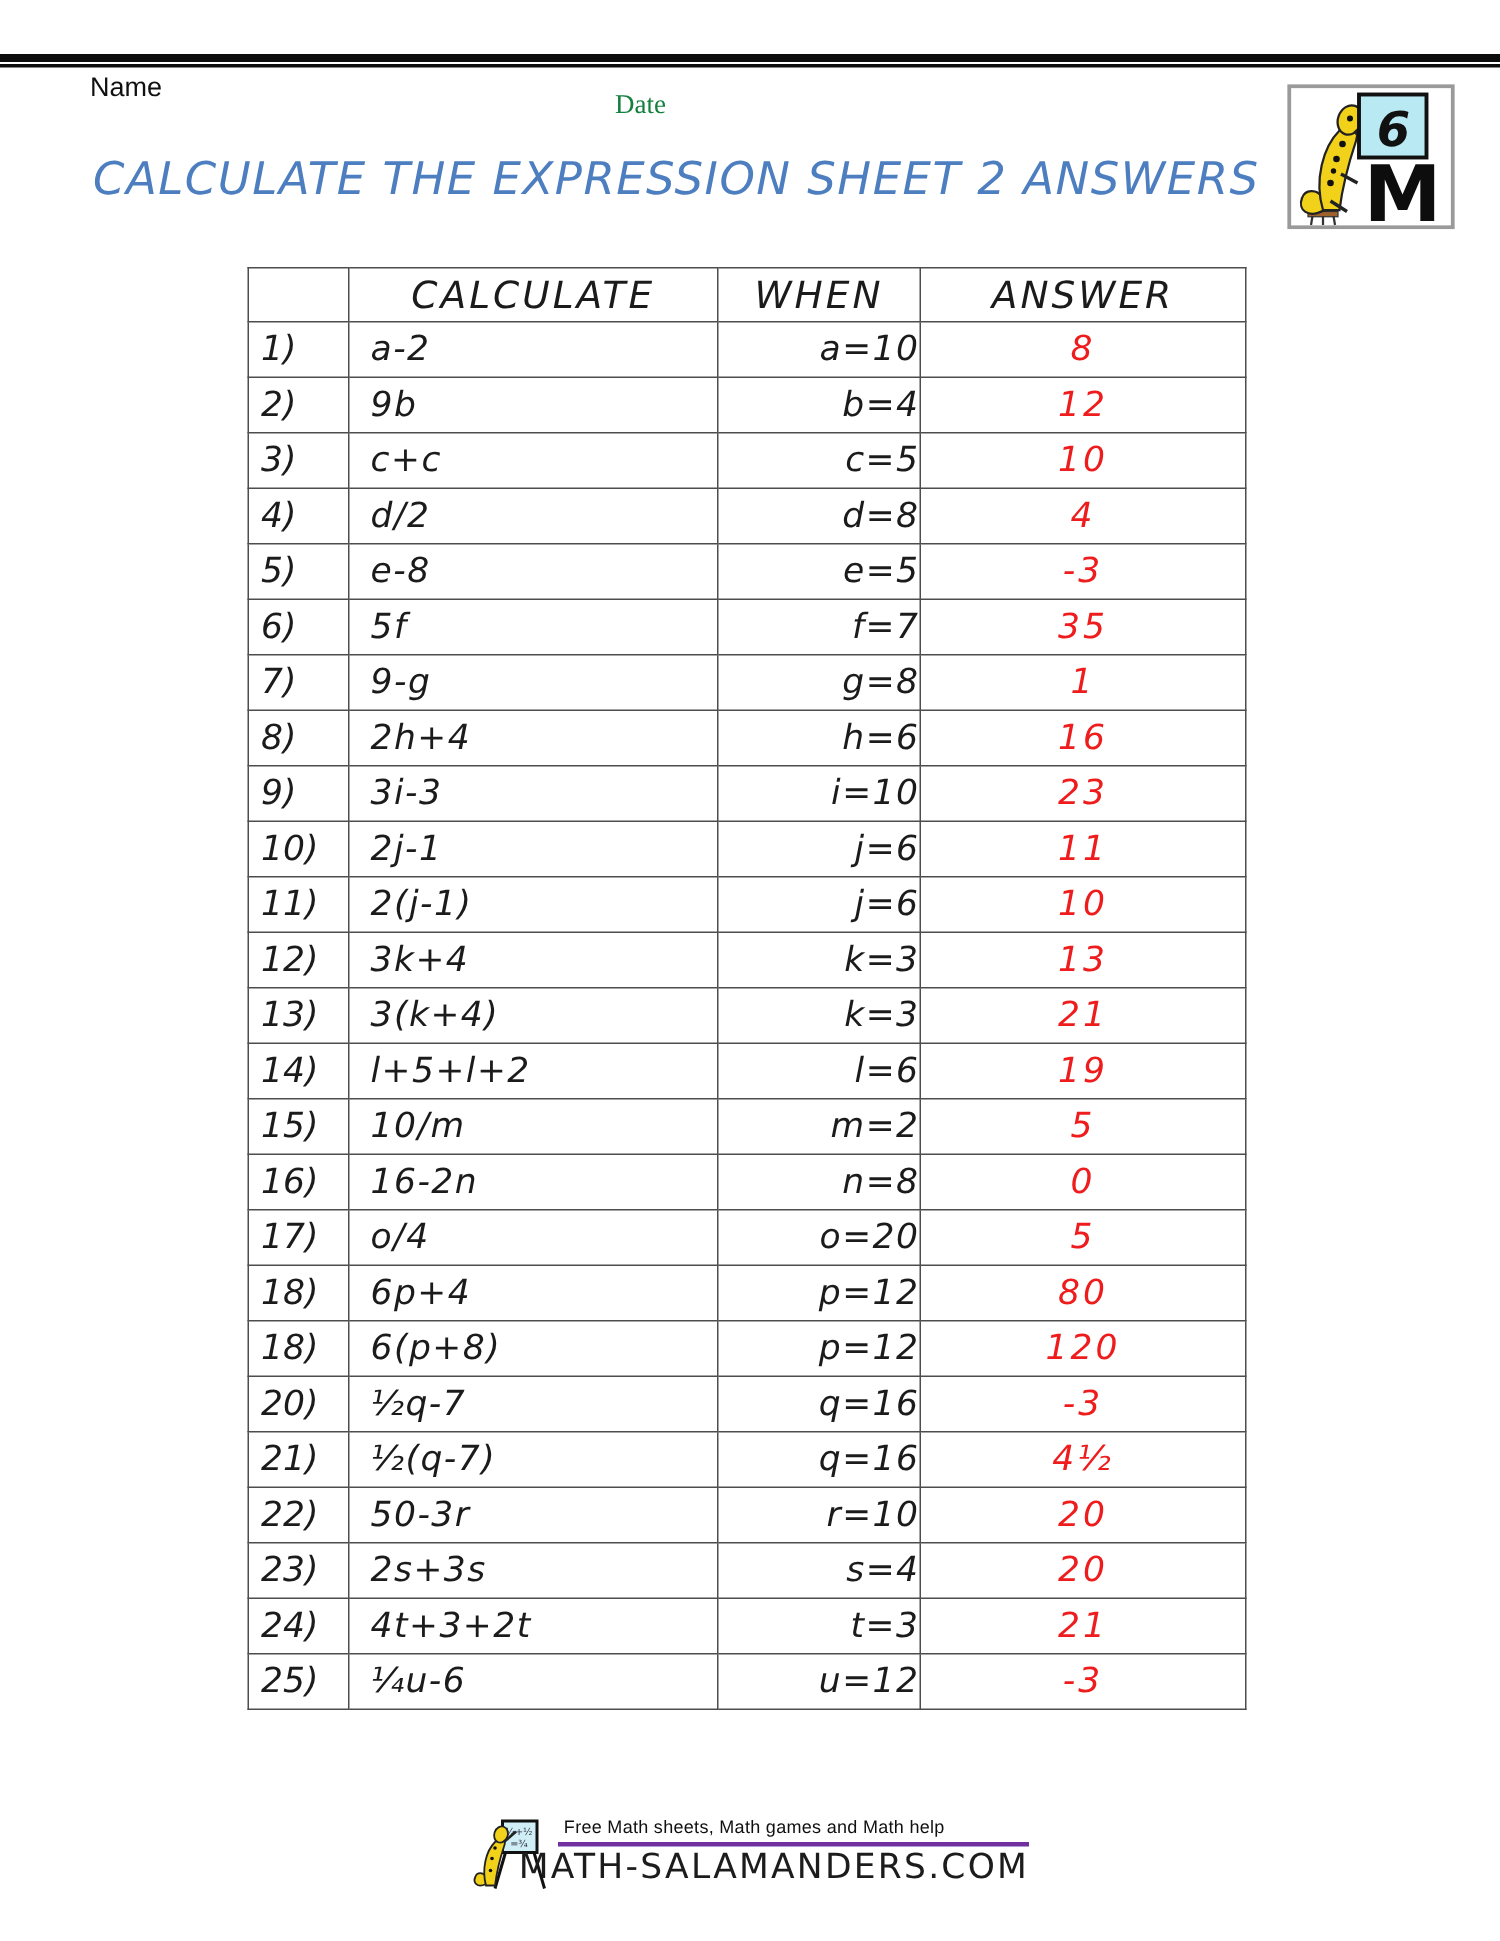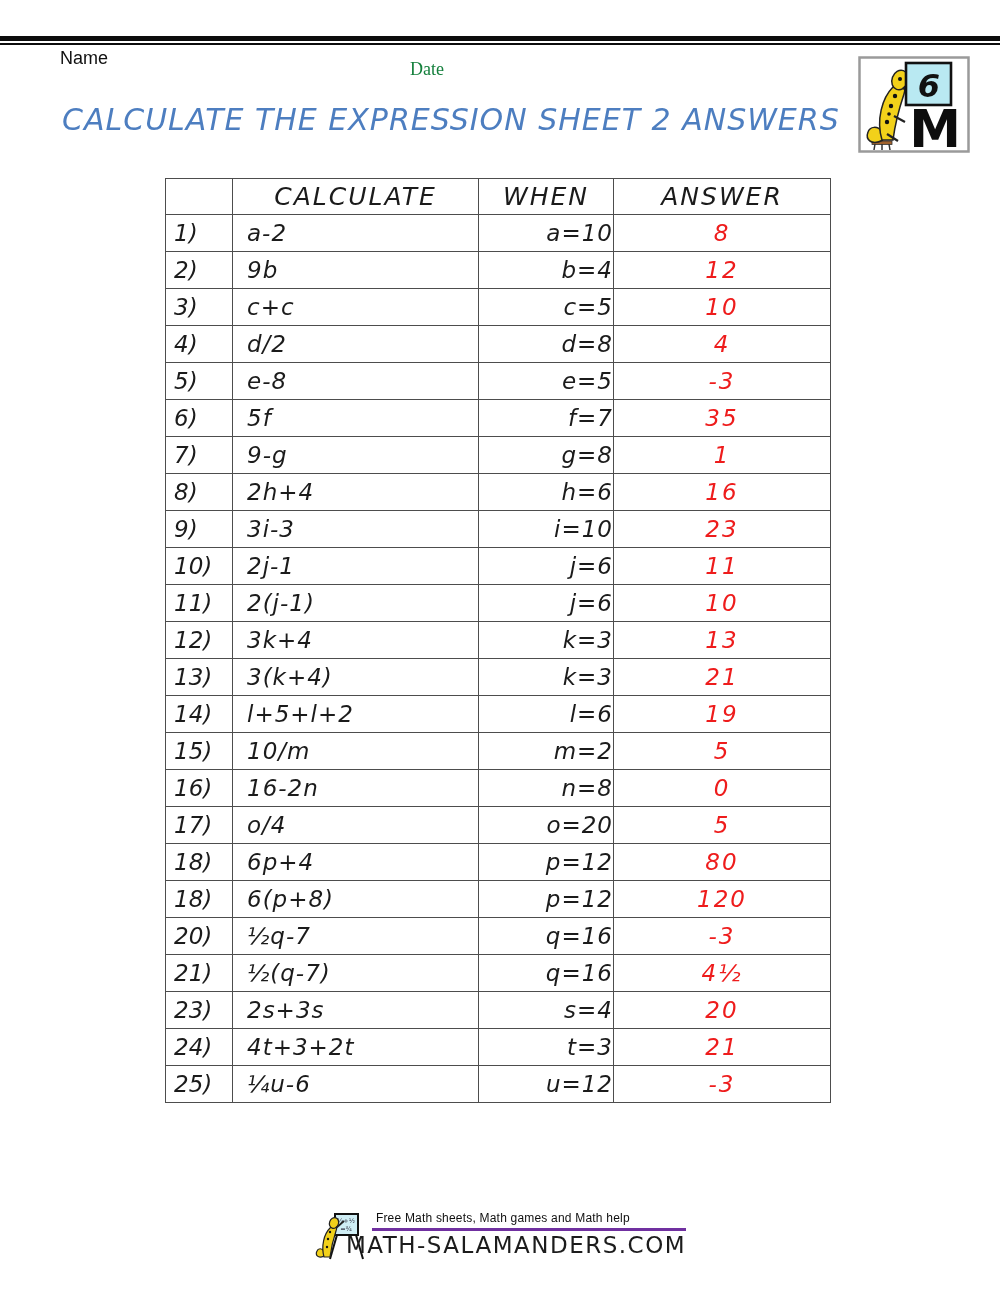--- a/index.html
+++ b/index.html
@@ -228,20 +228,26 @@
       <td class="c-when">q=16</td>
       <td class="c-ans">-3</td>
     </tr>
         <tr>
       <td class="c-num">21)</td>
       <td class="c-calc">½(q-7)</td>
       <td class="c-when">q=16</td>
       <td class="c-ans">4½</td>
     </tr>
         <tr>
+      <td class="c-num">22)</td>
+      <td class="c-calc">50-3r</td>
+      <td class="c-when">r=10</td>
+      <td class="c-ans">20</td>
+    </tr>
+        <tr>
       <td class="c-num">23)</td>
       <td class="c-calc">2s+3s</td>
       <td class="c-when">s=4</td>
       <td class="c-ans">20</td>
     </tr>
         <tr>
       <td class="c-num">24)</td>
       <td class="c-calc">4t+3+2t</td>
       <td class="c-when">t=3</td>
       <td class="c-ans">21</td>

